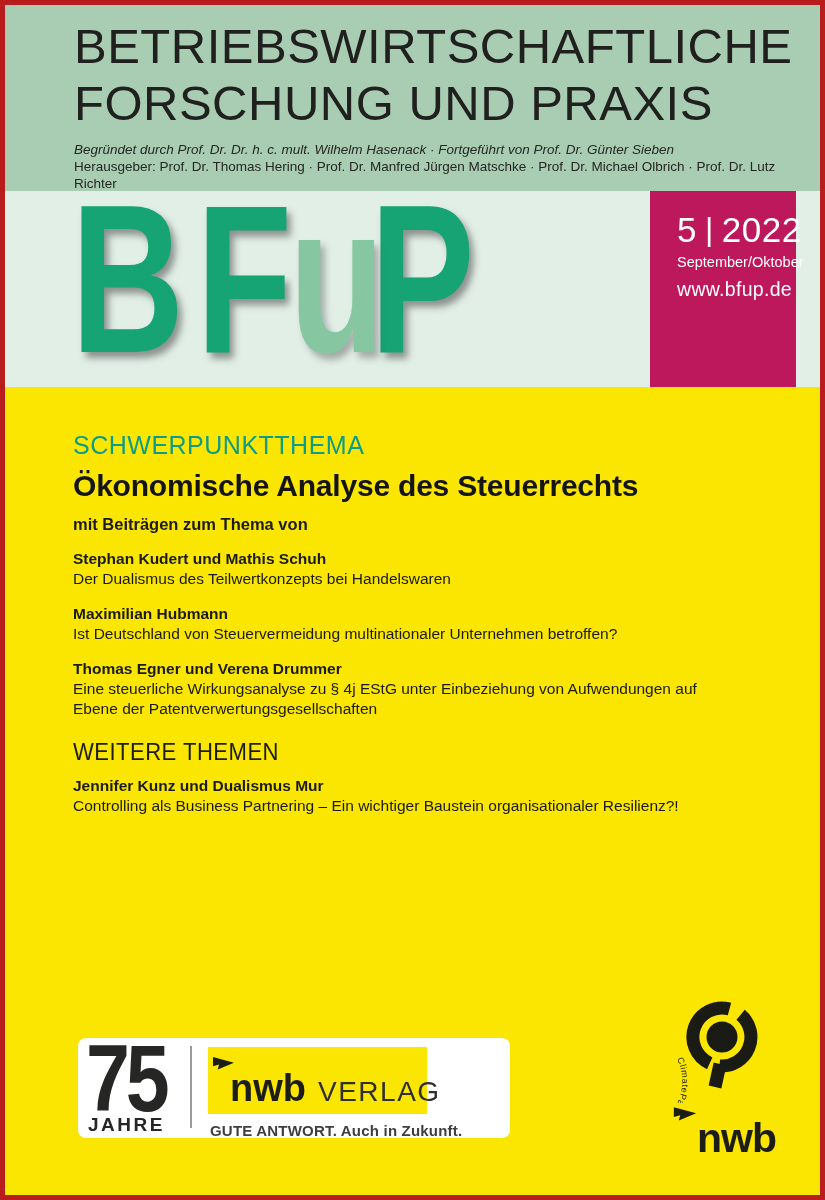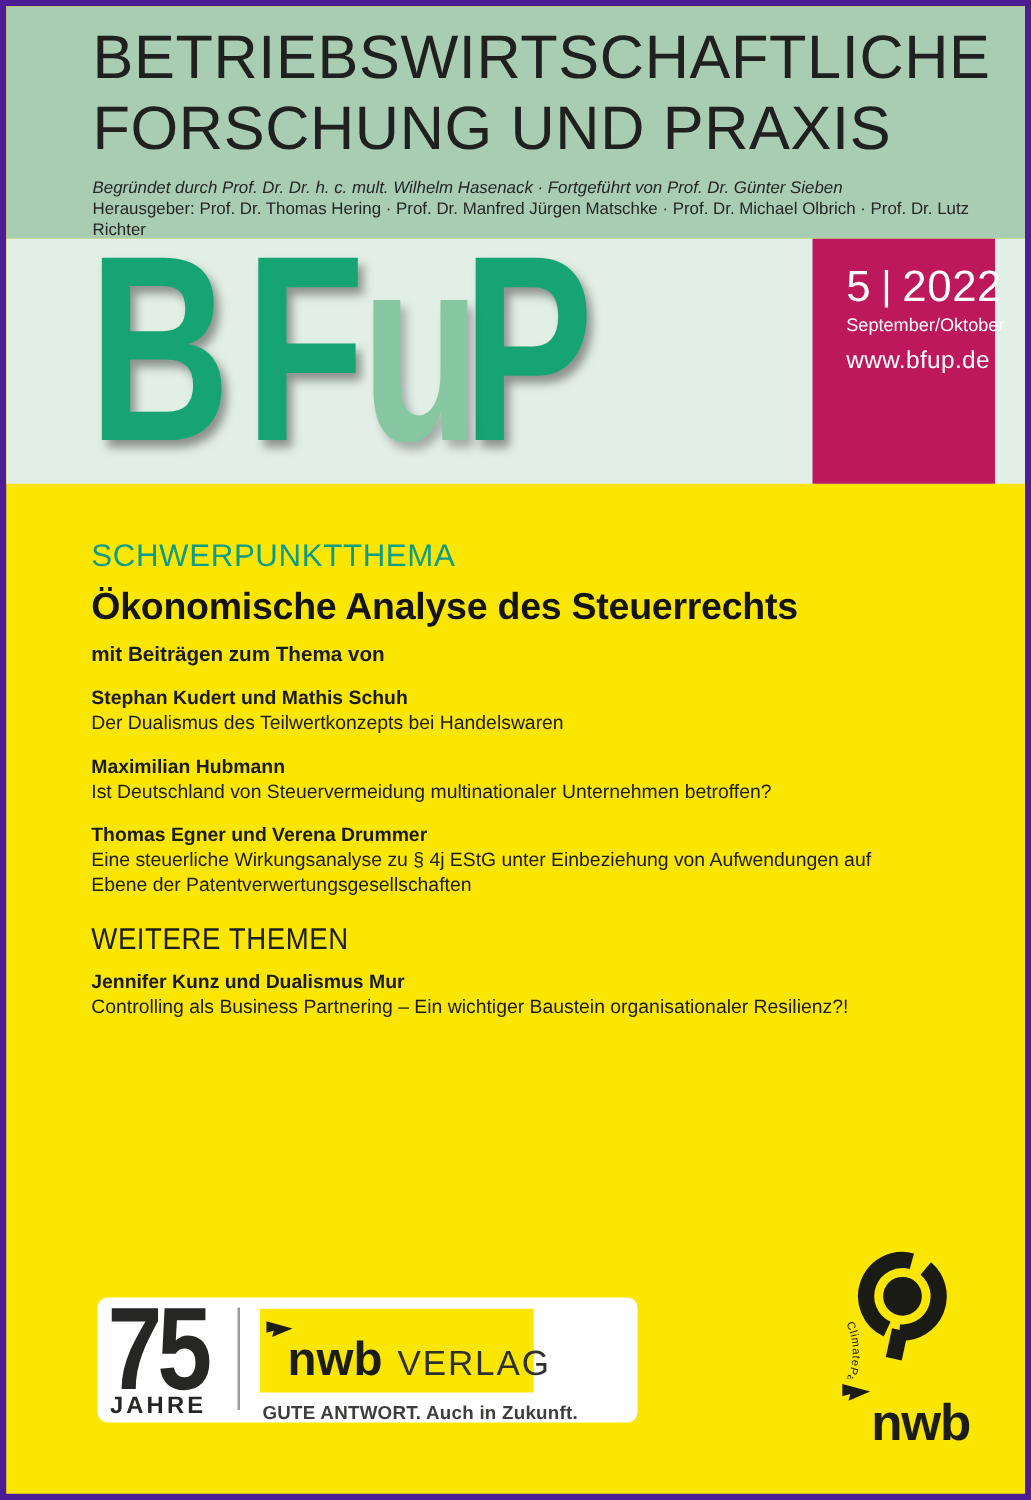--- a/index.html
+++ b/index.html
@@ -1,20 +1,20 @@
 <!DOCTYPE html>
 <html><head>
 <meta charset="utf-8">
 <style>
   html,body{margin:0;padding:0;background:#888;}
   #cover{
     position:relative;
     width:825px;height:1200px;
     box-sizing:border-box;
-    border:5px solid #4c1d95;
+    border:5px solid #b91c1c;
     background:#fae600;
     overflow:hidden;
     font-family:"Liberation Sans",sans-serif;
     color:#1a1a18;
   }
   
   .masthead{
     position:absolute;left:0;top:0;width:815px;height:186px;
     background:#a8cdb3;box-sizing:border-box;
     padding:13px 0 0 69px;

